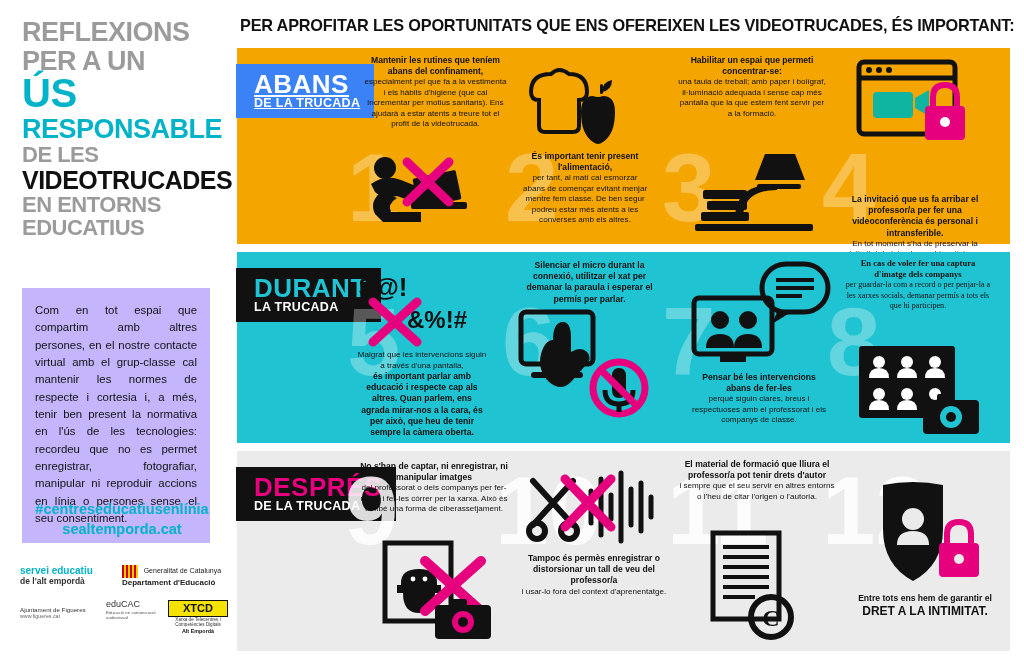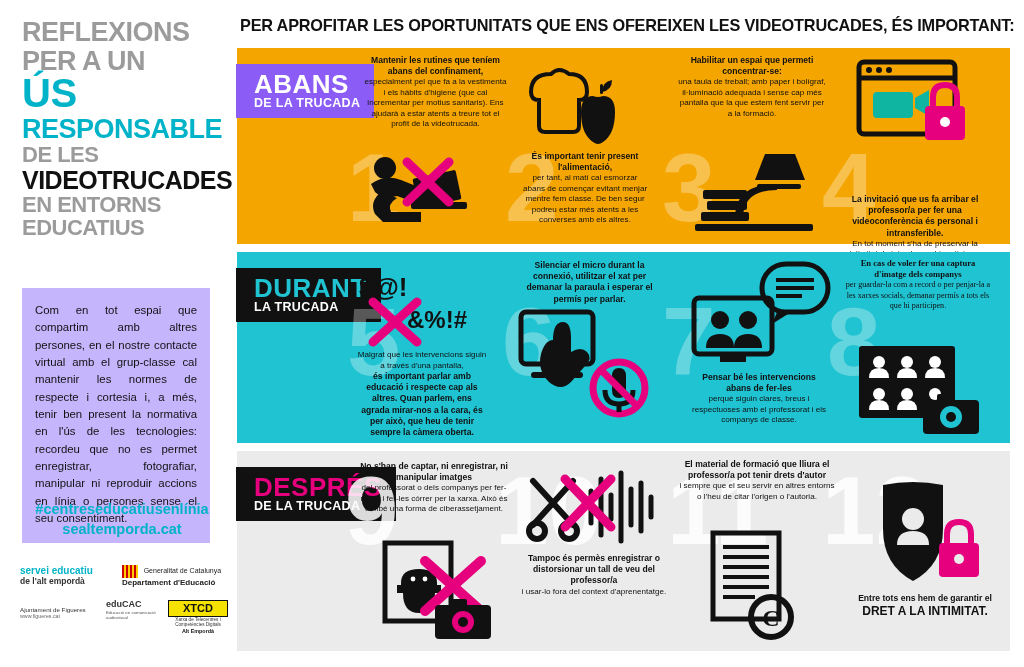--- a/index.html
+++ b/index.html
@@ -52,21 +52,21 @@
   .logo-a .brandsub{color:#333;font-weight:bold;font-size:8.5px;display:block;}
   .logo-a .muni{display:block;margin-top:20px;font-size:6.2px;color:#333;}
   .logo-a .muniurl{display:block;font-size:5.3px;color:#666;}
   .logo-b{left:104px;top:10px;width:115px;}
   .logo-b .gen{font-size:7px;color:#222;display:block;}
   .logo-b .dep{font-size:8px;font-weight:bold;color:#222;display:block;}
   .flagbar{display:inline-block;width:16px;height:13px;background:
      repeating-linear-gradient(to right,#c00 0 2px,#fc0 2px 4px);
      vertical-align:middle;margin-right:4px;}
   .logo-c{left:88px;top:45px;width:54px;}
-  .edu-cac{font-size:9px;font-weight:bold;color:#333;display:block;line-height:1.1;}
+  .edu-cac{font-size:9px;font-weight:normal;color:#333;display:block;line-height:1.1;}
   .logo-d{left:150px;top:45px;width:60px;}
   .xtcd{background:#f5e200;border:1px solid #111;color:#111;font-weight:bold;
         font-size:11px;text-align:center;padding:1px 0;display:block;}
   .xtcd-sub{display:block;font-size:4.6px;text-align:center;color:#333;line-height:1.25;}
   .xtcd-foot{display:block;font-size:5.4px;font-weight:bold;text-align:center;color:#111;}
 
   
   .header{
     position:absolute;left:240px;top:16px;width:784px;
     color:#111;font-weight:bold;font-size:16.3px;letter-spacing:-0.2px;
@@ -77,21 +77,21 @@
   .band-1{top:48px;height:196px;background:#f5a500;}
   .band-2{top:252px;height:191px;background:#1fc3d2;}
   .band-3{top:451px;height:200px;background:#ebebeb;}
 
   .tag{
     position:absolute;left:-1px;top:16px;padding:8px 14px 9px 18px;
     color:#fff;font-weight:bold;line-height:0.97;
   }
   .tag .big{display:block;font-size:26px;letter-spacing:0.5px;}
   .tag .small{display:block;font-size:12.5px;letter-spacing:0.3px;}
-  .tag-1{background:#8b5cf6;}
+  .tag-1{background:#3b82f6;text-decoration:underline;}
   .tag-2{background:#111;}
   .tag-2 .big{color:#1fc3d2;}
   .tag-3{background:#111;}
   .tag-3 .big{color:#e6007e;}
 
   
   .wnum{
     position:absolute;font-weight:bold;line-height:1;
     font-size:96px;color:rgba(255,255,255,0.30);user-select:none;
   }

